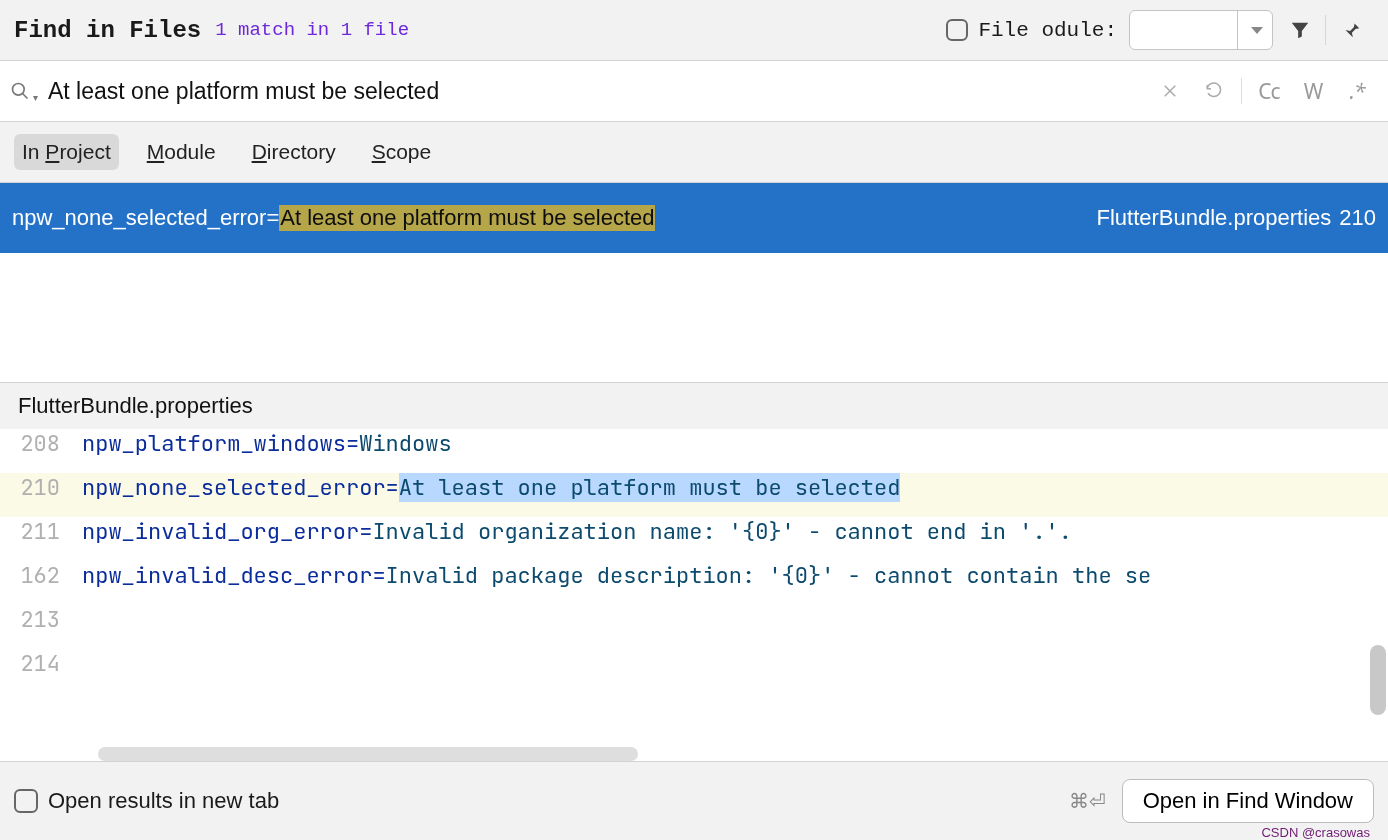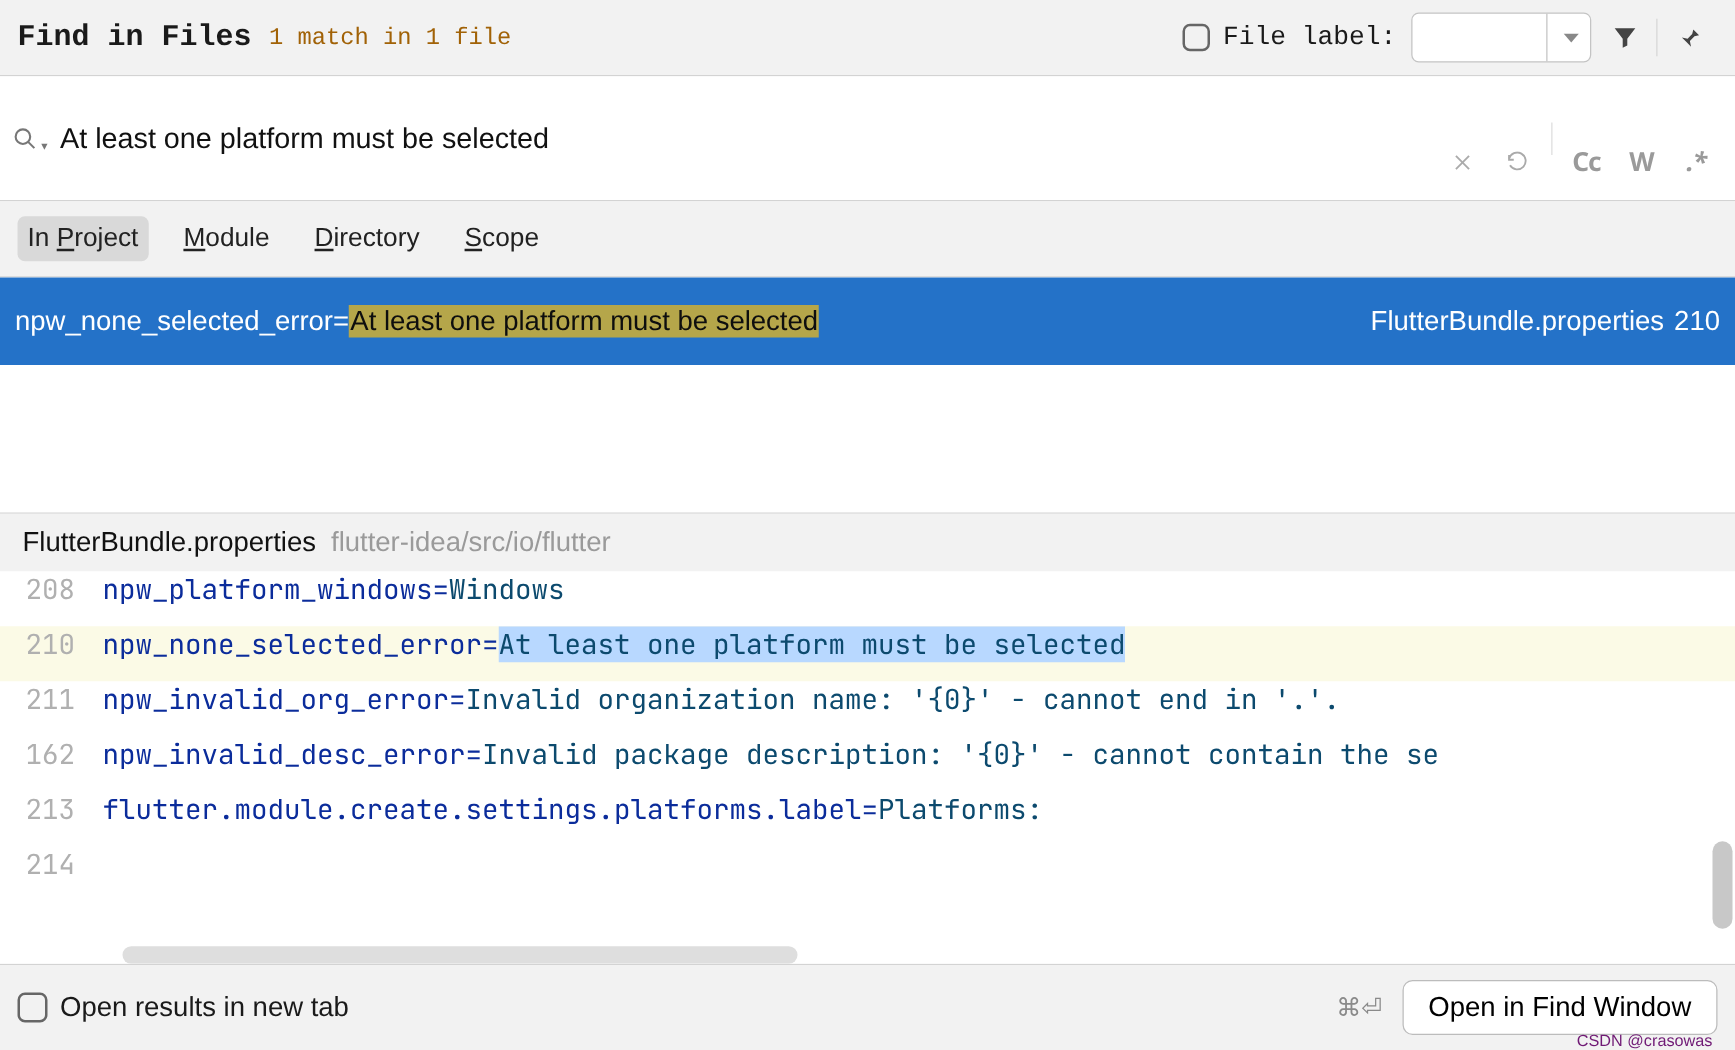--- a/index.html
+++ b/index.html
@@ -16,21 +16,21 @@
 }
 .header {
   display: flex;
   align-items: center;
   padding: 10px 14px;
   background: #f2f2f2;
   border-bottom: 1px solid #d3d3d3;
   font-family: Liberation Mono, monospace;
 }
 .header-title { font-weight: 700; font-size: 24px; }
-.header-sub { font-size: 19px; color: #a16207; margin-left: 14px; }
+.header-sub { font-size: 19px; color: #6d28d9; margin-left: 14px; }
 .header-spacer { flex: 1; }
 .checkbox {
   width: 22px; height: 22px;
   border: 2px solid #666; border-radius: 6px;
   display: inline-block; margin-right: 10px;
 }
 .mask-label { font-size: 21px; margin-right: 12px; }
 .mask-combo {
   width: 144px; height: 40px;
   border: 1px solid #c4c4c4; border-radius: 6px;
@@ -57,21 +57,21 @@
   padding: 12px 10px;
 }
 .search-icon { width:30px; display:flex; align-items:center; color:#777; position:relative; }
 .search-icon svg { width:20px; height:20px; stroke:#777; fill:none; stroke-width:2px;}
 .search-icon .drop { position:absolute; right:2px; bottom:-2px; font-size:10px; color:#777;}
 .search-input {
   flex:1; border:none; outline:none; font-size:23px;
   background:transparent; padding:0 8px; color:#111;
 }
 .search-tools { display:flex; align-items:center; gap:2px; }
-.tool-btn { width:42px; height:36px; display:flex; align-items:center; justify-content:center; color:#9a9a9a; font-weight:700;margin-top:39px; }
+.tool-btn { width:42px; height:36px; display:flex; align-items:center; justify-content:center; color:#9a9a9a; font-weight:400; }
 .tool-btn.txt { font-size:21px; font-family: system-ui; letter-spacing:-1px;}
 .tool-sep { width:1px; height:26px; background:#ddd; margin:0 4px;}
 .clear-x svg, .history-btn svg { width:18px; height:18px; stroke:#aaa; fill:none; stroke-width:2px;}
 
 .scope-row {
   display:flex; align-items:flex-start; gap:20px;
   padding: 12px 14px; background:#f2f2f2;
   border-bottom:1px solid #d3d3d3;
 }
 .scope-item { font-size:21px; color:#222; padding:6px 8px; border-radius:6px; }
@@ -127,21 +127,21 @@
 .watermark { position:absolute; right:18px; bottom:0px; font-size:13px; color:#701a75;}
 </style>
 </head>
 <body>
 
 <div class="header">
   <span class="header-title">Find in Files</span>
   <span class="header-sub">1 match in 1 file</span>
   <div class="header-spacer"></div>
   <span class="checkbox"></span>
-  <span class="mask-label">File label:</span>
+  <span class="mask-label">File odule:</span>
   <div class="mask-combo">
       <span class="chev"></span>
     </div>
   <div class="hdr-icon funnel">
     <svg viewBox="0 0 24 24">
         <path d="M3 4h18l-7 9v6l-4 2v-8L3 4z"></path>
       </svg>
   </div>
   <div class="hdr-sep"></div>
   <div class="hdr-icon pin">
@@ -193,21 +193,20 @@
       <span class="result-eq">=</span>
       <span class="result-hl">At least one platform must be selected</span>
     <span class="result-spacer"></span>
     <span class="result-file">FlutterBundle.properties</span>
     <span class="result-line">210</span>
   </div>
 </div>
 
 <div class="preview-head">
   <span class="preview-file">FlutterBundle.properties</span>
-  <span class="preview-path">flutter-idea/src/io/flutter</span>
 </div>
 
 <div class="code-area">
   <div id="code-lines">
       <div class="code-line">
         <div class="ln">208</div>
         <div class="code"><span class="key">npw_platform_windows=</span><span class="val">Windows</span></div>
       </div>
       <div class="code-line hl-row">
         <div class="ln">210</div>
@@ -216,21 +215,20 @@
       <div class="code-line">
         <div class="ln">211</div>
         <div class="code"><span class="key">npw_invalid_org_error=</span><span class="val">Invalid organization name: '{0}' - cannot end in '.'.</span></div>
       </div>
       <div class="code-line">
         <div class="ln">162</div>
         <div class="code"><span class="key">npw_invalid_desc_error=</span><span class="val">Invalid package description: '{0}' - cannot contain the se</span></div>
       </div>
       <div class="code-line">
         <div class="ln">213</div>
-        <div class="code"><span class="key">flutter.module.create.settings.platforms.label=</span><span class="val">Platforms:</span></div>
       </div>
       <div class="code-line">
         <div class="ln">214</div>
         <div class="code"></div>
       </div>
     </div>
   <div class="vscroll"></div>
   <div class="hscroll"></div>
 </div>
 

